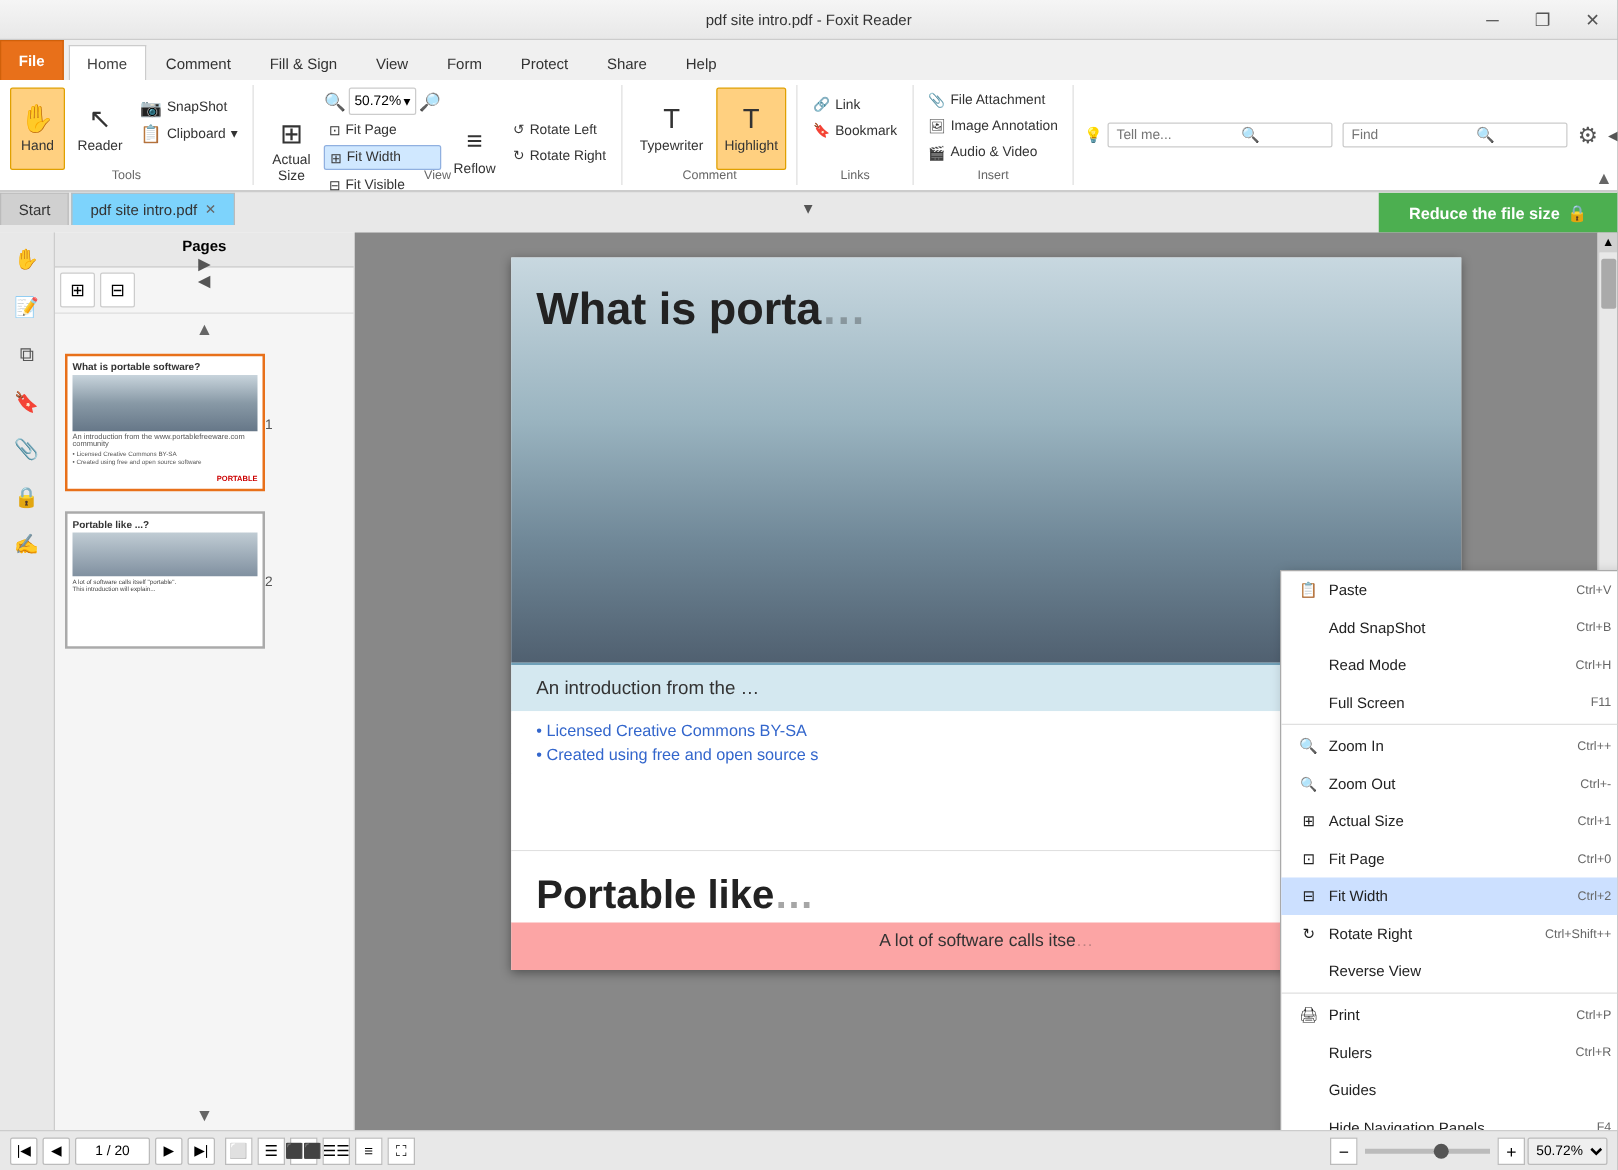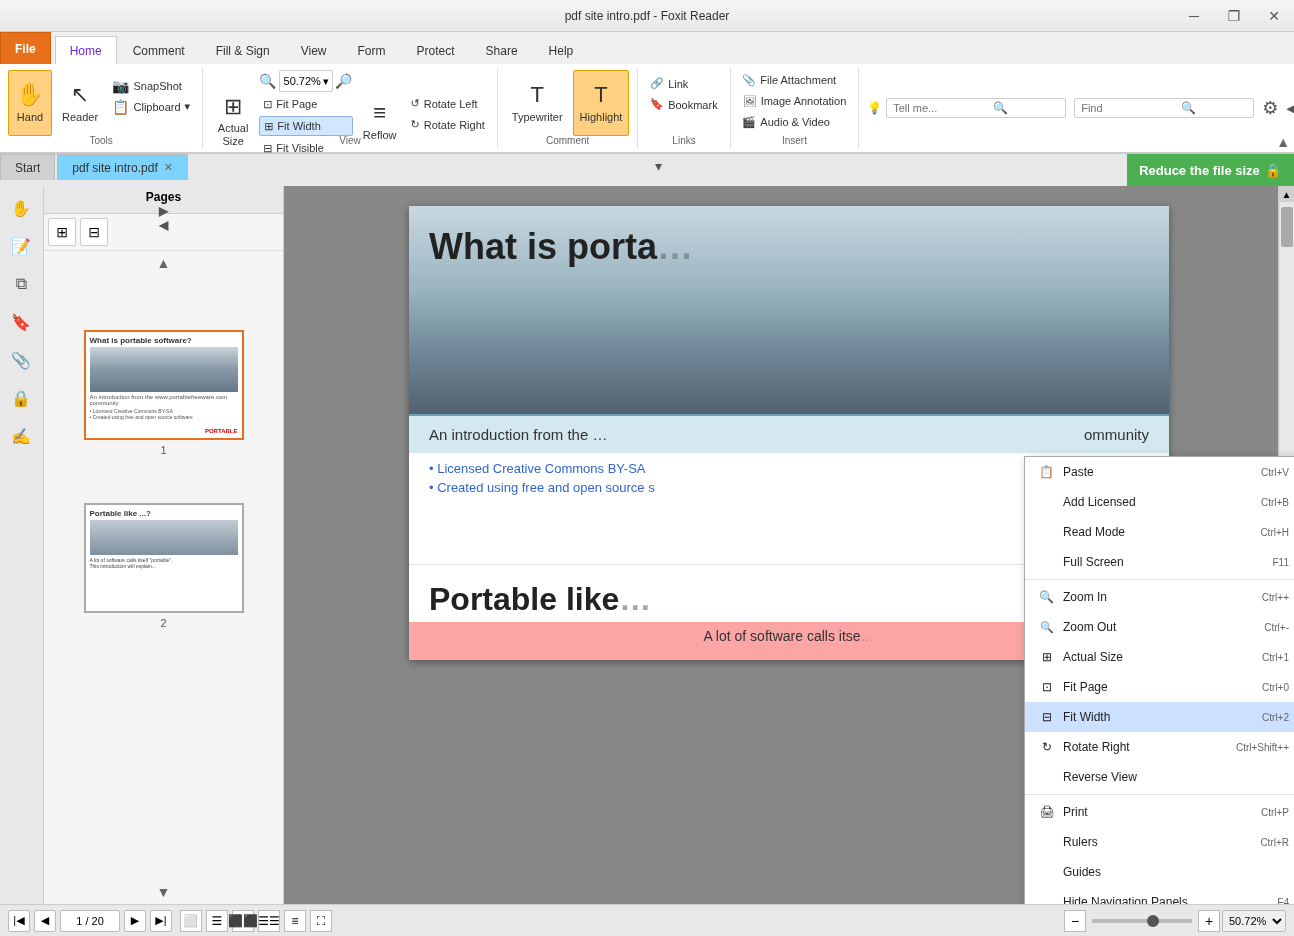--- a/index.html
+++ b/index.html
@@ -47,21 +47,21 @@
       font-size: 12px;
       color: #333;
       cursor: pointer;
       height: 28px;
       display: flex;
       align-items: center;
       border: 1px solid transparent;
       border-bottom: none;
       margin-right: 1px;
     }
-    .ribbon-tab.active { background: white; border-color: #ccc; color: #6d28d9; font-weight: normal; }
+    .ribbon-tab.active { background: white; border-color: #ccc; color: #404040; font-weight: normal; }
     .ribbon-tab.file-tab {
       background: #e8701a;
       color: white;
       font-weight: bold;
       border-color: #d0600a;
       height: 32px;
       margin-right: 4px;
     }
 
     
@@ -213,21 +213,21 @@
     .doc-tab-dropdown {
       margin-left: auto;
       padding: 4px 8px;
       cursor: pointer;
       color: #555;
       font-size: 14px;
     }
     .reduce-btn {
       background: #4caf50;
       color: white;
-      padding: 4px 12px;
+      padding: 4px 24px;
       font-size: 13px;
       font-weight: bold;
       display: flex;
       align-items: center;
       gap: 6px;
       cursor: pointer;
       margin-left: auto;
       height: 32px;
     }
 
@@ -306,24 +306,23 @@
     .scroll-arrow {
       display: flex;
       justify-content: center;
       padding: 4px;
       cursor: pointer;
       font-size: 14px;
       color: #666;
     }
     .page-thumb {
       display: flex;
-      flex-direction: column;
+      flex-direction: row;
       align-items: center;
       margin-bottom: 16px;
-      margin-top: 47px;
     }
     .thumb-frame {
       width: 160px;
       height: 110px;
       border: 2px solid #aaa;
       background: white;
       overflow: hidden;
       position: relative;
     }
     .thumb-frame.selected { border-color: #e8701a; }
@@ -745,21 +744,21 @@
         </div>
         <div class="page-num">2</div>
       </div>
     </div>
     <div class="scroll-arrow">▼</div>
   </div>
 
   <div id="pdf-area" style="position:relative; flex:1; background:#888; overflow:hidden;">
     <div id="pdf-page">
 
-      <div style="position:relative; background:linear-gradient(to bottom, #c8d8e0 0%, #9ab4c0 40%, #708898 70%, #506070 100%); height:208px;">
+      <div style="position:relative; background:linear-gradient(to bottom, #c8d8e0 0%, #9ab4c0 40%, #708898 70%, #506070 100%); height:324px;">
         <div style="position:absolute; top:20px; left:20px; font-size:36px; font-weight:bold; color:#222; white-space:nowrap;">What is porta<span style="opacity:0.3;">…</span></div>
       </div>
 
       <div style="background:#d4e8f0; padding:10px 20px; font-size:15px; color:#333; border-top:2px solid #70a0b8;">
         An introduction from the <span style="color:#333;">…</span> <span style="font-size:15px; float:right; color:#333;">ommunity</span>
       </div>
 
       <div style="background:white; padding:8px 20px;">
         <div style="color:#3366cc; font-size:13px; margin-bottom:4px;">• <span>Licensed Creative Commons BY-SA</span></div>
         <div style="color:#3366cc; font-size:13px;">• <span>Created using free and open source s</span></div>
@@ -789,21 +788,21 @@
       <div class="ctx-item">
         <div class="ctx-label">
           <span class="ctx-icon">📋</span>
           <span>Paste</span>
         </div>
         <span class="ctx-shortcut">Ctrl+V</span>
       </div>
       <div class="ctx-item">
         <div class="ctx-label">
           <span class="ctx-icon"> </span>
-          <span>Add Licensed</span>
+          <span>Add SnapShot</span>
         </div>
         <span class="ctx-shortcut">Ctrl+B</span>
       </div>
       <div class="ctx-item">
         <div class="ctx-label">
           <span class="ctx-icon"> </span>
           <span>Read Mode</span>
         </div>
         <span class="ctx-shortcut">Ctrl+H</span>
       </div>

